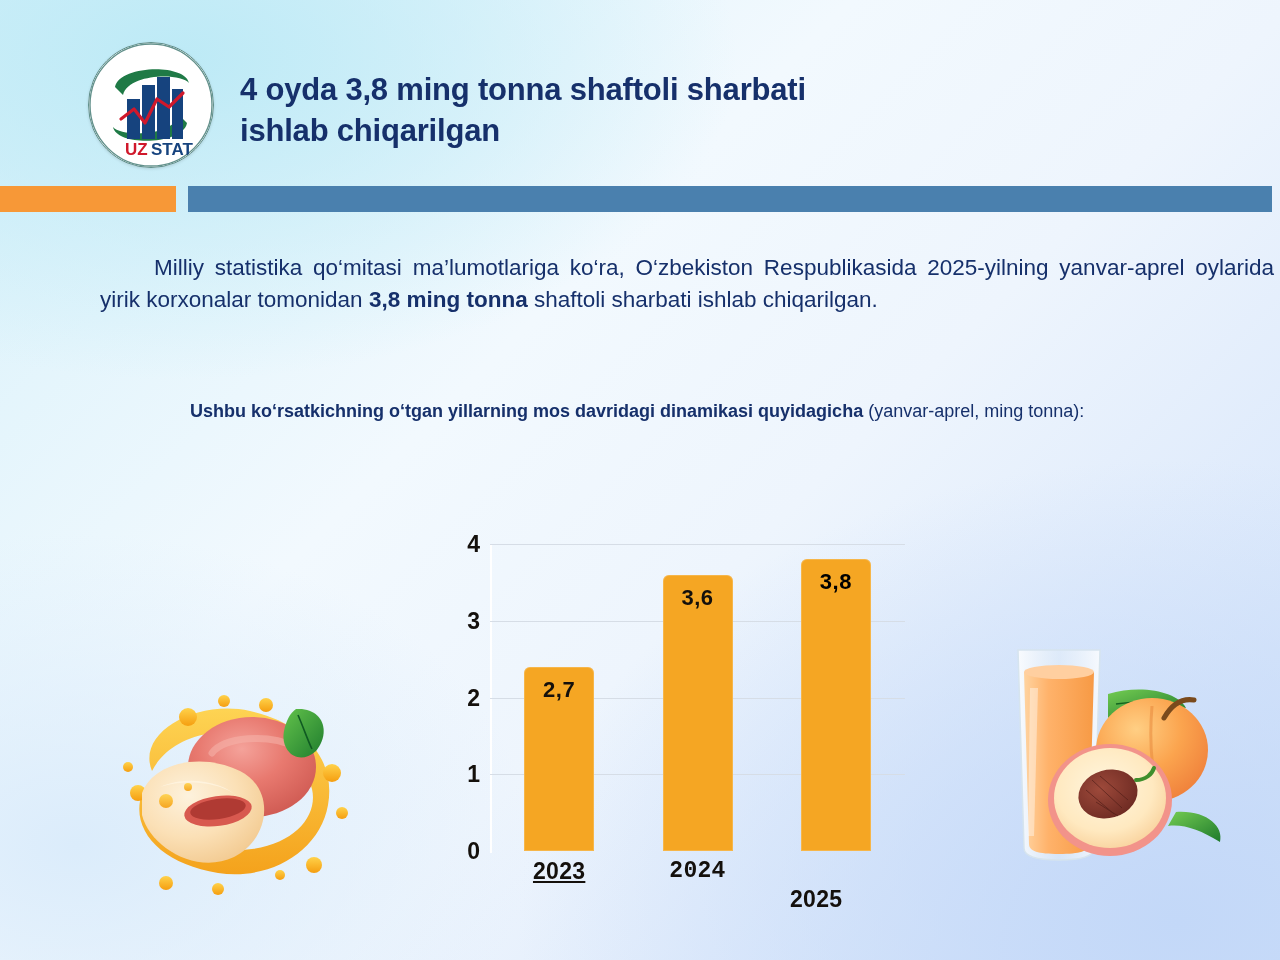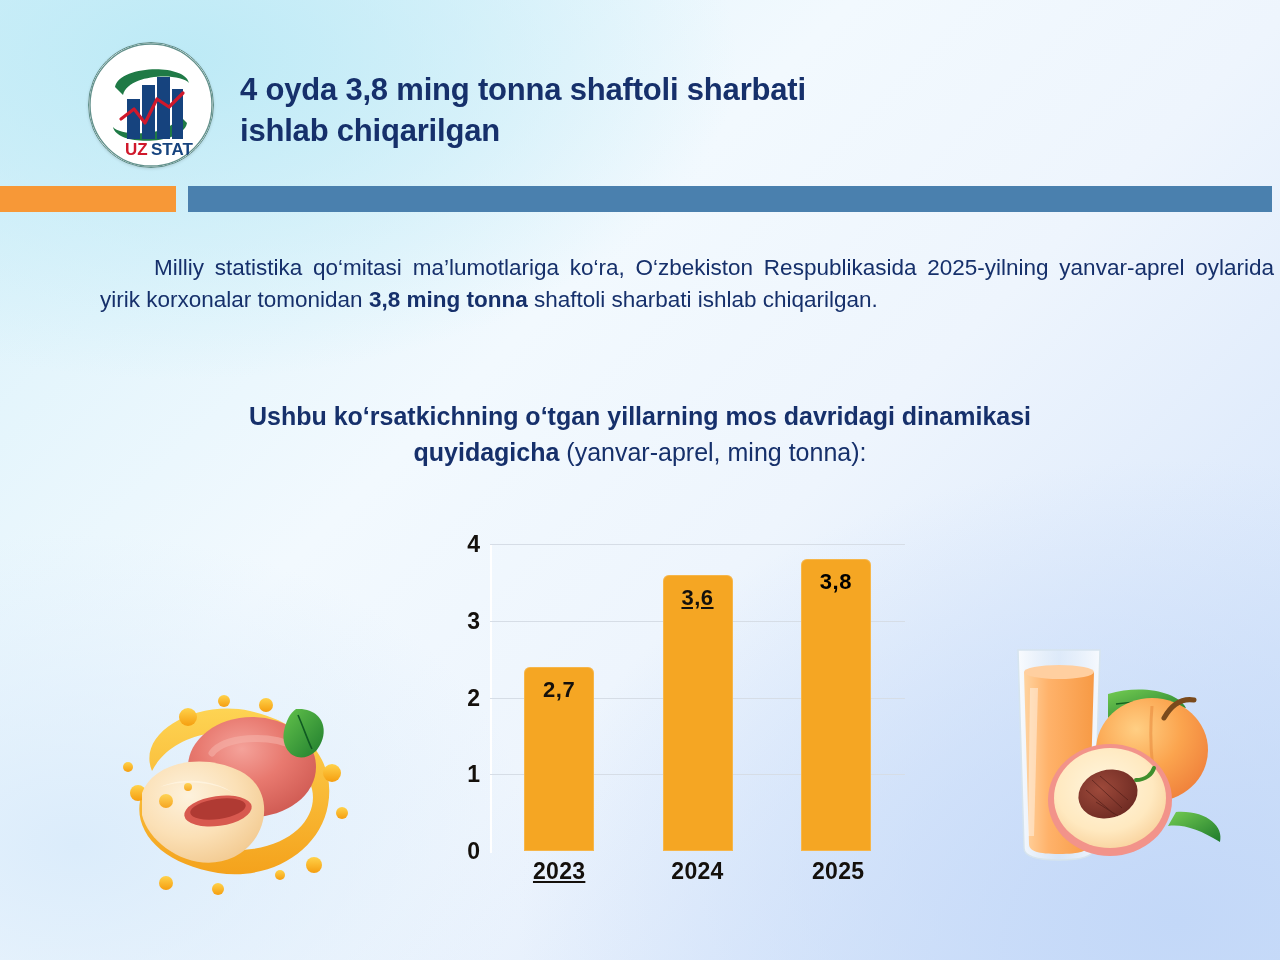--- a/index.html
+++ b/index.html
@@ -84,22 +84,21 @@
     text-align: justify;
     text-indent: 54px;
     margin-left: 46px;
   }
   #lead b { font-weight: bold; }
 
   #subtitle {
     position: absolute;
     left: 190px; top: 398px;
     width: 900px;
-    text-align: center;
-    font-size: 25px;
+    font-size: 18px;
     line-height: 1.45;
     color: #16306b;
   }
   #subtitle .strong { font-weight: bold; }
   #subtitle .light  { font-weight: normal; }
 
   
   #chart {
     position: absolute;
     left: 430px; top: 528px;
@@ -219,34 +218,34 @@
     <div id="axis-line"></div>
     <div id="plot">
         <div class="gridline" style="top: 230.25px;"></div>
         <div class="gridline" style="top: 153.5px;"></div>
         <div class="gridline" style="top: 76.75px;"></div>
         <div class="gridline" style="top: 0px;"></div>
         <div class="bar" style="left: 34.1667px; width: 70px; height: 184.2px; background: rgb(245, 166, 35);">
           <div class="bar-value" style="color: rgb(20, 16, 12);">2,7</div>
         </div>
         <div class="bar" style="left: 172.5px; width: 70px; height: 276.3px; background: rgb(245, 166, 35);">
-          <div class="bar-value" style="color: rgb(20, 16, 12); text-decoration: underline;">3,6</div>
+          <div class="bar-value" style="color: rgb(20, 16, 12);">3,6</div>
         </div>
         <div class="bar" style="left: 310.833px; width: 70px; height: 291.65px; background: rgb(245, 166, 35);">
           <div class="bar-value" style="color: #000000;">3,8</div>
         </div>
       </div>
   <div class="ytick" style="top: 323px;">0</div>
       <div class="ytick" style="top: 246.25px;">1</div>
       <div class="ytick" style="top: 169.5px;">2</div>
       <div class="ytick" style="top: 92.75px;">3</div>
       <div class="ytick" style="top: 16px;">4</div>
       <div class="xlabel" style="left: 60px; width: 138.333px; text-decoration: underline;">2023</div>
-      <div class="xlabel" style="left: 198.333px; width: 138.333px;">2024</div>
-      <div class="xlabel" style="left: 339px; width: 138.333px;">2025</div>
+      <div class="xlabel" style="left: 198.333px; width: 138.333px; font-family: Liberation Mono, monospace;">2024</div>
+      <div class="xlabel" style="left: 317px; width: 138.333px; margin-top: 28px;">2025</div>
     </div>
 
   <div id="peach-splash" class="art">
     <svg width="290" height="225" viewBox="0 0 290 225">
       <defs>
         <radialGradient id="pg1" cx="42%" cy="32%" r="72%">
           <stop offset="0%" stop-color="#f4a29a"></stop>
           <stop offset="48%" stop-color="#e8796f"></stop>
           <stop offset="100%" stop-color="#cf5a52"></stop>
         </radialGradient>

